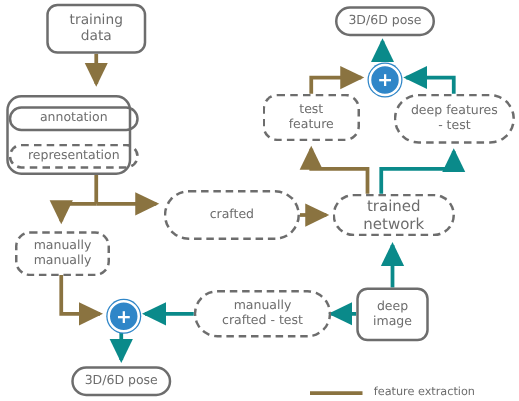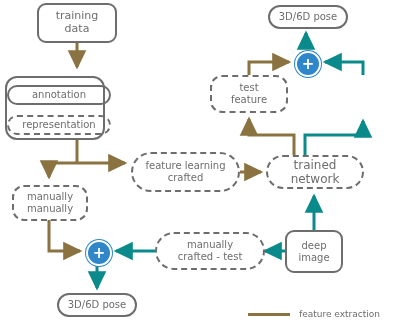--- a/index.html
+++ b/index.html
@@ -88,21 +88,20 @@
       <span>representation</span>
     </div>
   </div>
 
   <div class="node dashed" style="left:12px;top:185px;width:76px;height:36px;font-size:10px;">
     <span>manually</span>
     <span>manually</span>
   </div>
 
   <div class="node dashed" style="left:131px;top:152px;width:109px;height:40px;font-size:10px;border-radius:999px;">
-    <span>feature learning</span>
     <span>crafted</span>
   </div>
 
   <div class="node solid" style="left:57px;top:293px;width:80px;height:24px;font-size:10px;border-radius:999px;">
     <span>3D/6D pose</span>
   </div>
 
   <div class="node dashed" style="left:155px;top:232px;width:110px;height:38px;font-size:10px;border-radius:999px;">
     <span>manually</span>
     <span>crafted - test</span>
@@ -115,20 +114,24 @@
 
   <div class="node dashed" style="left:266px;top:155px;width:98px;height:34px;font-size:12px;border-radius:999px;">
     <span>trained network</span>
   </div>
 
   <div class="node dashed" style="left:210px;top:75px;width:78px;height:38px;font-size:10px;border-radius:12px;">
     <span>test</span>
     <span>feature</span>
   </div>
 
+  <div class="node dashed" style="left:315px;top:75px;width:97px;height:40px;font-size:10px;border-radius:999px;">
+    <span>deep features</span>
+    <span>- test</span>
+  </div>
 
   <div class="node solid" style="left:268px;top:5px;width:80px;height:24px;font-size:10px;border-radius:999px;">
     <span>3D/6D pose</span>
   </div>
 
   <div class="plus" style="left:86px;top:240px;width:22px;height:22px;font-size:15px;">
     <span>+</span>
   </div>
   <div class="plus" style="left:295px;top:51px;width:22px;height:22px;font-size:15px;">
     <span>+</span>

